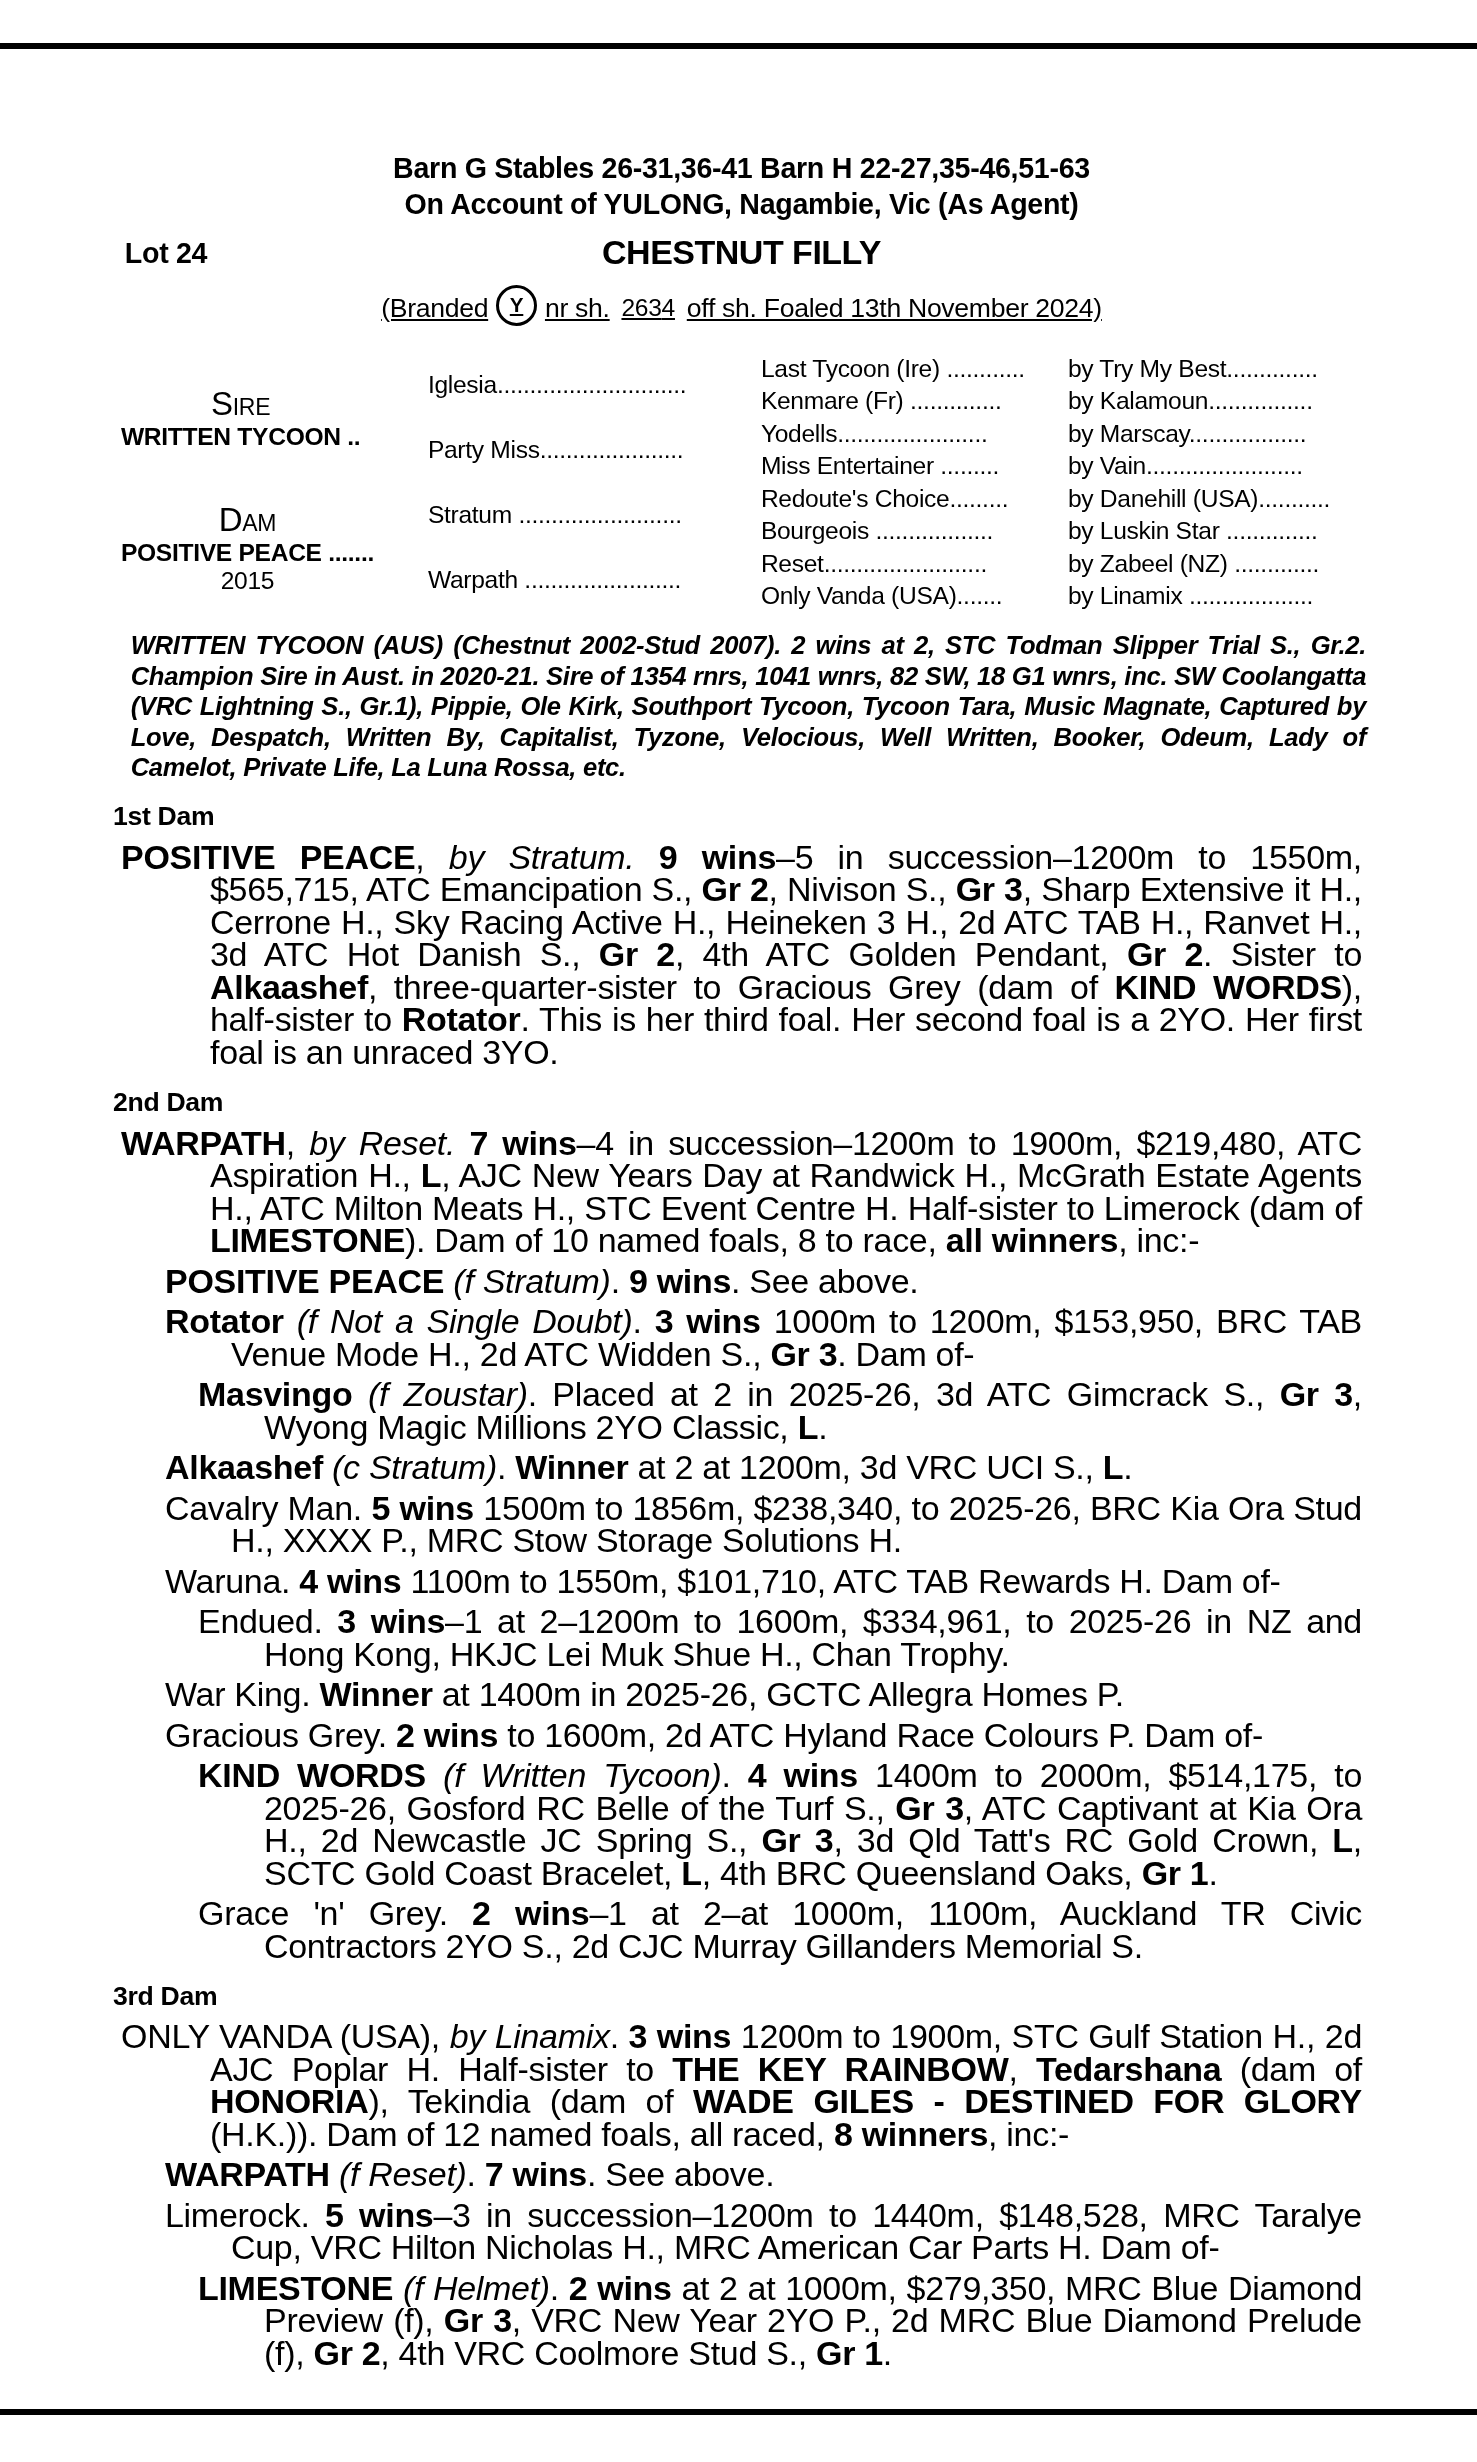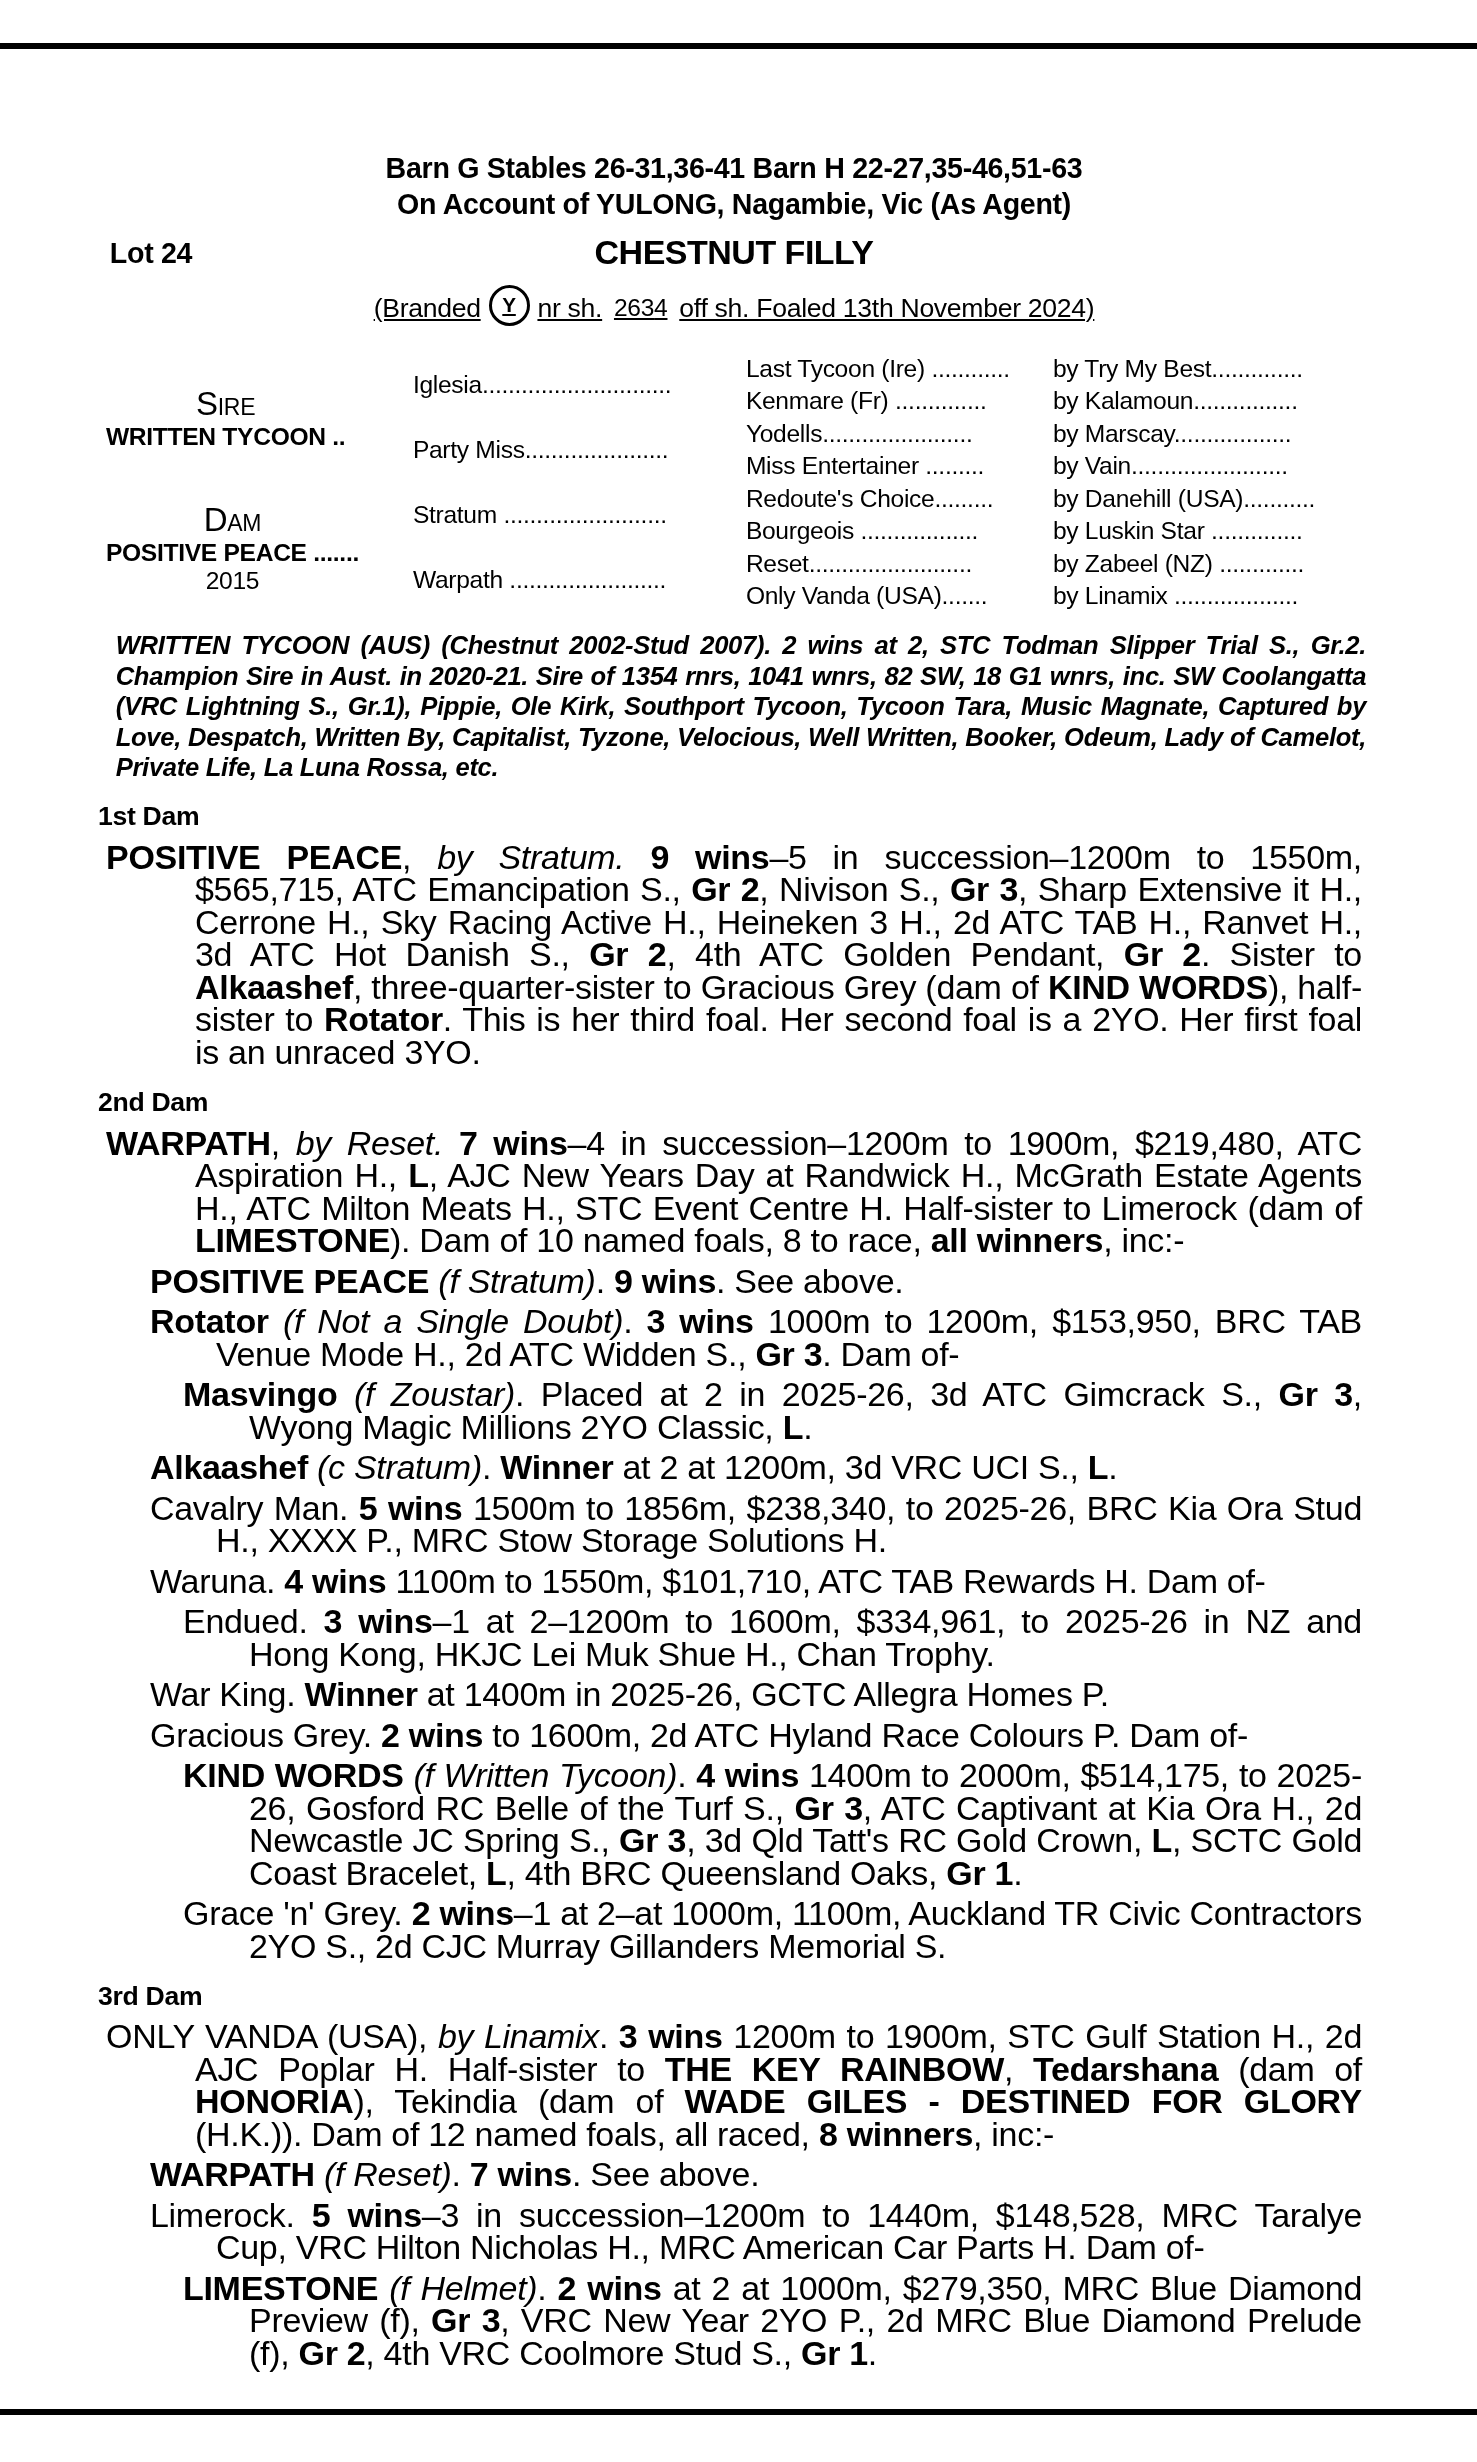--- a/index.html
+++ b/index.html
@@ -9,21 +9,21 @@
     background:#ffffff;
     color:#000;
     font-family:"Liberation Sans",sans-serif;
     letter-spacing:-0.3px;
     overflow:hidden;
     margin:0 auto;
   }
   .rule{position:absolute;left:0;right:0;height:5.9px;background:#000;}
   .rule-top{top:43px;}
   .rule-bottom{top:2409px;}
-  .content{position:absolute;left:98px;right:108px;top:150px;}
+  .content{position:absolute;left:113px;right:108px;top:150px;}
   .b{font-weight:bold;}
   .i{font-style:italic;}
 
   
   .hdr-line{text-align:center;font-size:28.6px;line-height:36px;font-weight:bold;}
   .lot-row{position:relative;margin-top:8.9px;min-height:45px;}
   .lot{position:absolute;left:11.8px;top:5.9px;font-size:28.6px;font-weight:bold;}
   .title{text-align:center;font-size:34px;line-height:43px;font-weight:bold;letter-spacing:-0.5px;}
   .branded{display:flex;justify-content:center;align-items:center;font-size:26.6px;margin-top:3.9px;height:57px;text-decoration:underline;}
   .brand-circle{

